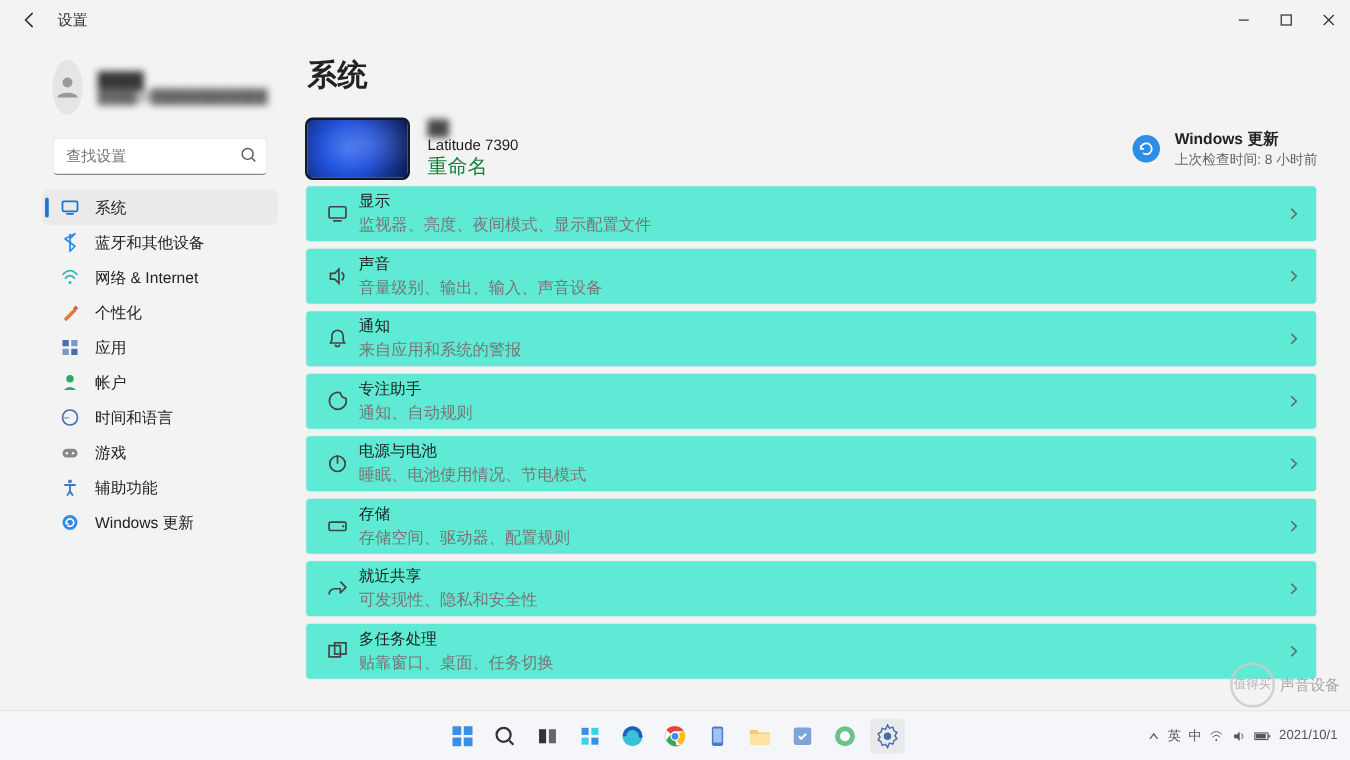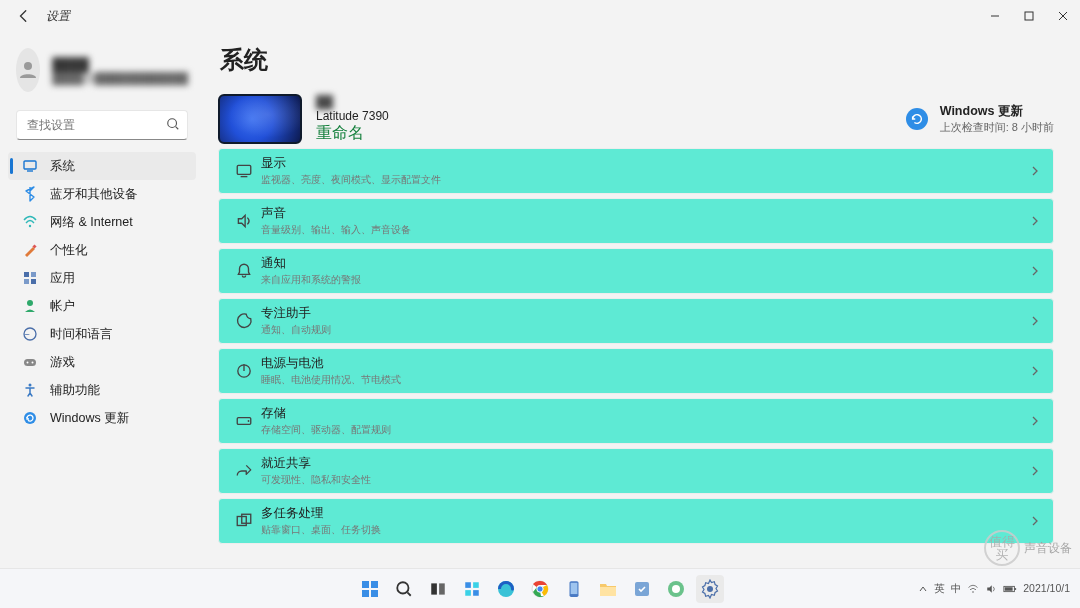--- a/index.html
+++ b/index.html
@@ -1,28 +1,28 @@
 <!DOCTYPE html>
 <html><head>
 <meta charset="utf-8">
 <style>
 * { margin: 0; padding: 0; box-sizing: border-box; font-family: "Segoe UI", "Microsoft YaHei", sans-serif; }
 html, body { width: 1080px; height: 608px; overflow: hidden; background: #f3f3f3; }
 
 
-.titlebar { height: 32px; display: flex; align-items: center; padding-left: 16px; font-size: 12px; color: #333; user-select: none; font-style: italic; }
+.titlebar { height: 32px; display: flex; align-items: center; padding-left: 16px; font-size: 12px; color: #333; user-select: none; }
 .titlebar .back { width: 16px; height: 16px; margin-right: 14px; display:flex; align-items:center; justify-content:center; }
 .titlebar .title { flex: 0 0 auto; }
 .titlebar .spacer { flex: 1; }
 .winbtn { width: 34px; height: 32px; display:flex; align-items:center; justify-content:center; color:#333; }
 .winbtn svg { width: 10px; height: 10px; }
 
 
 .shell { display: flex; height: calc(608px - 32px - 40px); }
-.sidebar { width: 200px; padding: 0 4px 0 0; }
+.sidebar { width: 200px; padding: 0 4px 0 0; margin-left: 26px; }
 .sidearea { padding: 4px 0 0 8px; }
 
 
 .user { display: flex; align-items: center; gap: 12px; padding: 12px 8px 18px 8px; }
 .avatar { width: 44px; height: 44px; border-radius: 50%; background: #e5e5e5; display:flex; align-items:center; justify-content:center; color:#9a9a9a; }
 .avatar svg { width: 24px; height: 24px; }
 .userinfo { filter: blur(3px); color:#333; }
 .userinfo .uname { font-size: 13px; font-weight:600; }
 .userinfo .email { font-size: 11px; color:#666; }
 
@@ -53,34 +53,34 @@
 .wu { display:flex; align-items:center; gap:12px; }
 .wu .wicon { width:22px; height:22px; border-radius:50%; background:#2e8de6; color:#fff; display:flex; align-items:center; justify-content:center; font-size:14px; }
 .wu .wlabel { font-size:12.5px; font-weight:600; color:#222; }
 .wu .wsub { font-size:11px; color:#666; }
 
 
 .cards { display:flex; flex-direction:column; gap:4px; }
 .card { background:#5eead4; border:1px solid #ededed; border-radius:4px; height:46px; display:flex; align-items:center; padding:0 12px 0 8px; cursor:default; }
 .cicon { width:34px; display:flex; align-items:center; justify-content:center; color:#444; }
 .ctext .ct { font-size:12.5px; color:#222; }
-.ctext .cs { font-size:10px; color:#777; margin-top:1px; }
+.ctext .cs { font-size:13px; color:#777; margin-top:1px; }
 .card .chev { margin-left:auto; color:#666; }
 
 
 .taskbar { height:40px; background:#f5f6f9; border-top:1px solid #e6e6e6; display:flex; align-items:center; position:relative; }
 .taskbar .center { position:absolute; left:50%; transform:translateX(-50%); display:flex; gap:6px; }
 .tbicon { width:28px; height:28px; border-radius:4px; display:flex; align-items:center; justify-content:center; }
 .tbicon.active { background:#eaeaea; }
 .taskbar .tray { position:absolute; right:10px; display:flex; align-items:center; gap:6px; font-size:10.5px; color:#555; }
 .tray .dt { text-align:right; line-height:1.1; }
 
 
 .wm { position:absolute; right:8px; bottom:42px; font-size:12px; color:#999; display:flex; align-items:center; gap:4px; opacity:0.85; }
-.wm .wmcircle { width:36px; height:36px; border-radius:50%; border:2px solid #ccc; display:flex; align-items:center; justify-content:center; font-size:13px; color:#aaa; text-align:center; line-height:1; }
+.wm .wmcircle { width:36px; height:36px; border-radius:50%; border:2px solid #ccc; display:flex; align-items:center; justify-content:center; font-size:10px; color:#aaa; text-align:center; line-height:1; }
 
 svg { display:block; }
 </style>
 </head>
 <body>
 
 <div class="titlebar">
   <div class="back">
     <svg viewBox="0 0 16 16" width="14" height="14">
         <path d="M10 2 L4 8 L10 14" stroke="#333" stroke-width="1.5" fill="none" stroke-linecap="round"></path>

